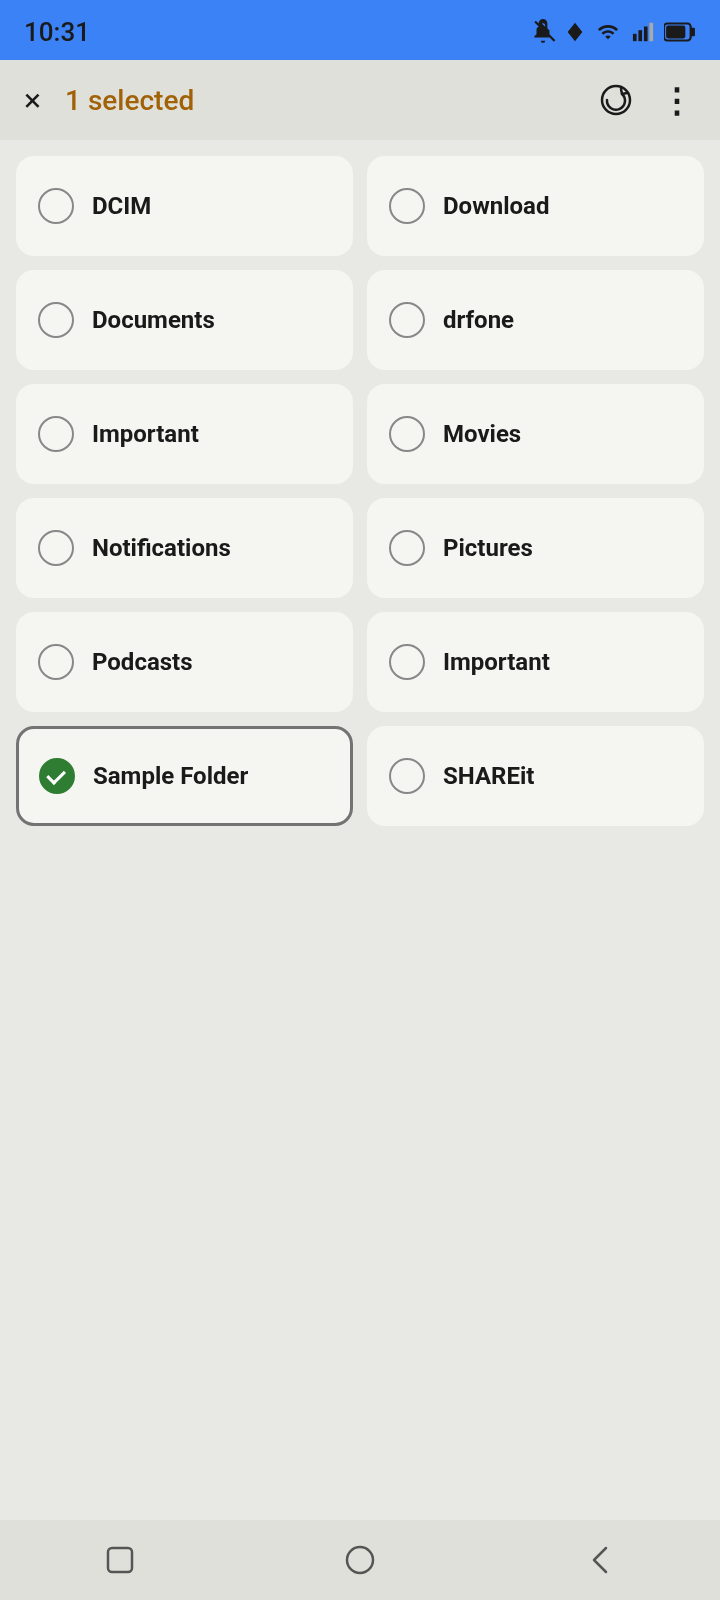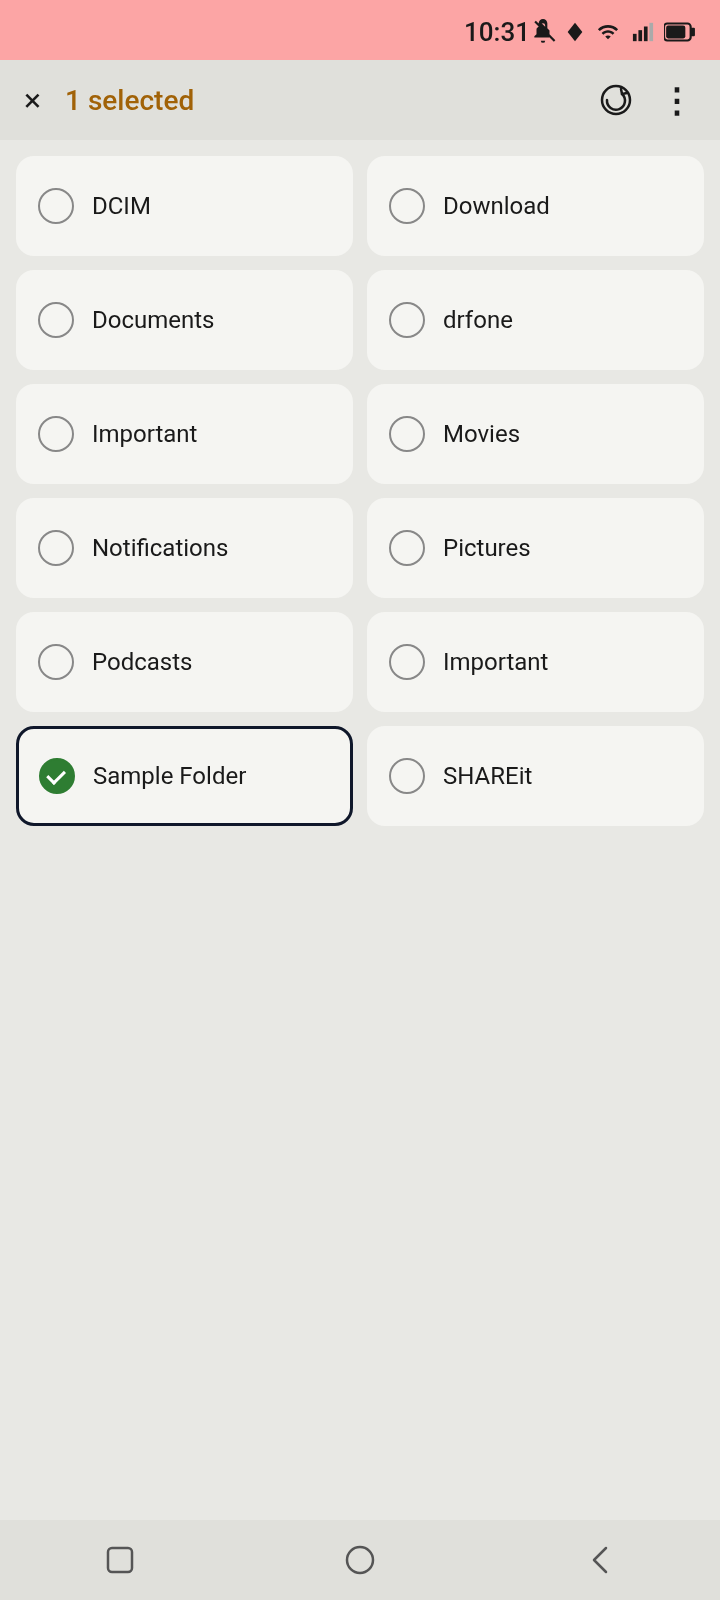--- a/index.html
+++ b/index.html
@@ -8,23 +8,23 @@
       width: 720px;
       min-height: 1600px;
       background: #e8e8e4;
       font-family: 'Roboto', Arial, sans-serif;
       display: flex;
       flex-direction: column;
     }
 
     
     .status-bar {
-      background: #fca5a5;
-      display: flex;
-      justify-content: flex-end;
+      background: #3b82f6;
+      display: flex;
+      justify-content: space-between;
       align-items: center;
       padding: 14px 24px 10px 24px;
       height: 60px;
     }
     .status-time {
       font-size: 26px;
       font-weight: 500;
       color: #1a1a1a;
     }
     .status-icons {
@@ -89,21 +89,21 @@
       border-radius: 18px;
       display: flex;
       align-items: center;
       padding: 22px 20px;
       min-height: 100px;
       gap: 18px;
       cursor: pointer;
       border: 2px solid transparent;
     }
     .folder-item.selected {
-      border: 3px solid #0f172a;
+      border: 3px solid #737373;
     }
     .radio-circle {
       width: 36px;
       height: 36px;
       border-radius: 50%;
       border: 2.5px solid #888;
       background: transparent;
       flex-shrink: 0;
       display: flex;
       align-items: center;
@@ -118,21 +118,21 @@
       width: 14px;
       height: 8px;
       border-left: 3px solid white;
       border-bottom: 3px solid white;
       transform: rotate(-45deg) translateY(-2px);
       display: block;
     }
     .folder-name {
       font-size: 24px;
       color: #1a1a1a;
-      font-weight: 400;
+      font-weight: 700;
     }
 
     
     .bottom-nav {
       background: #e0e0db;
       display: flex;
       justify-content: space-around;
       align-items: center;
       height: 80px;
       padding: 10px 0;

